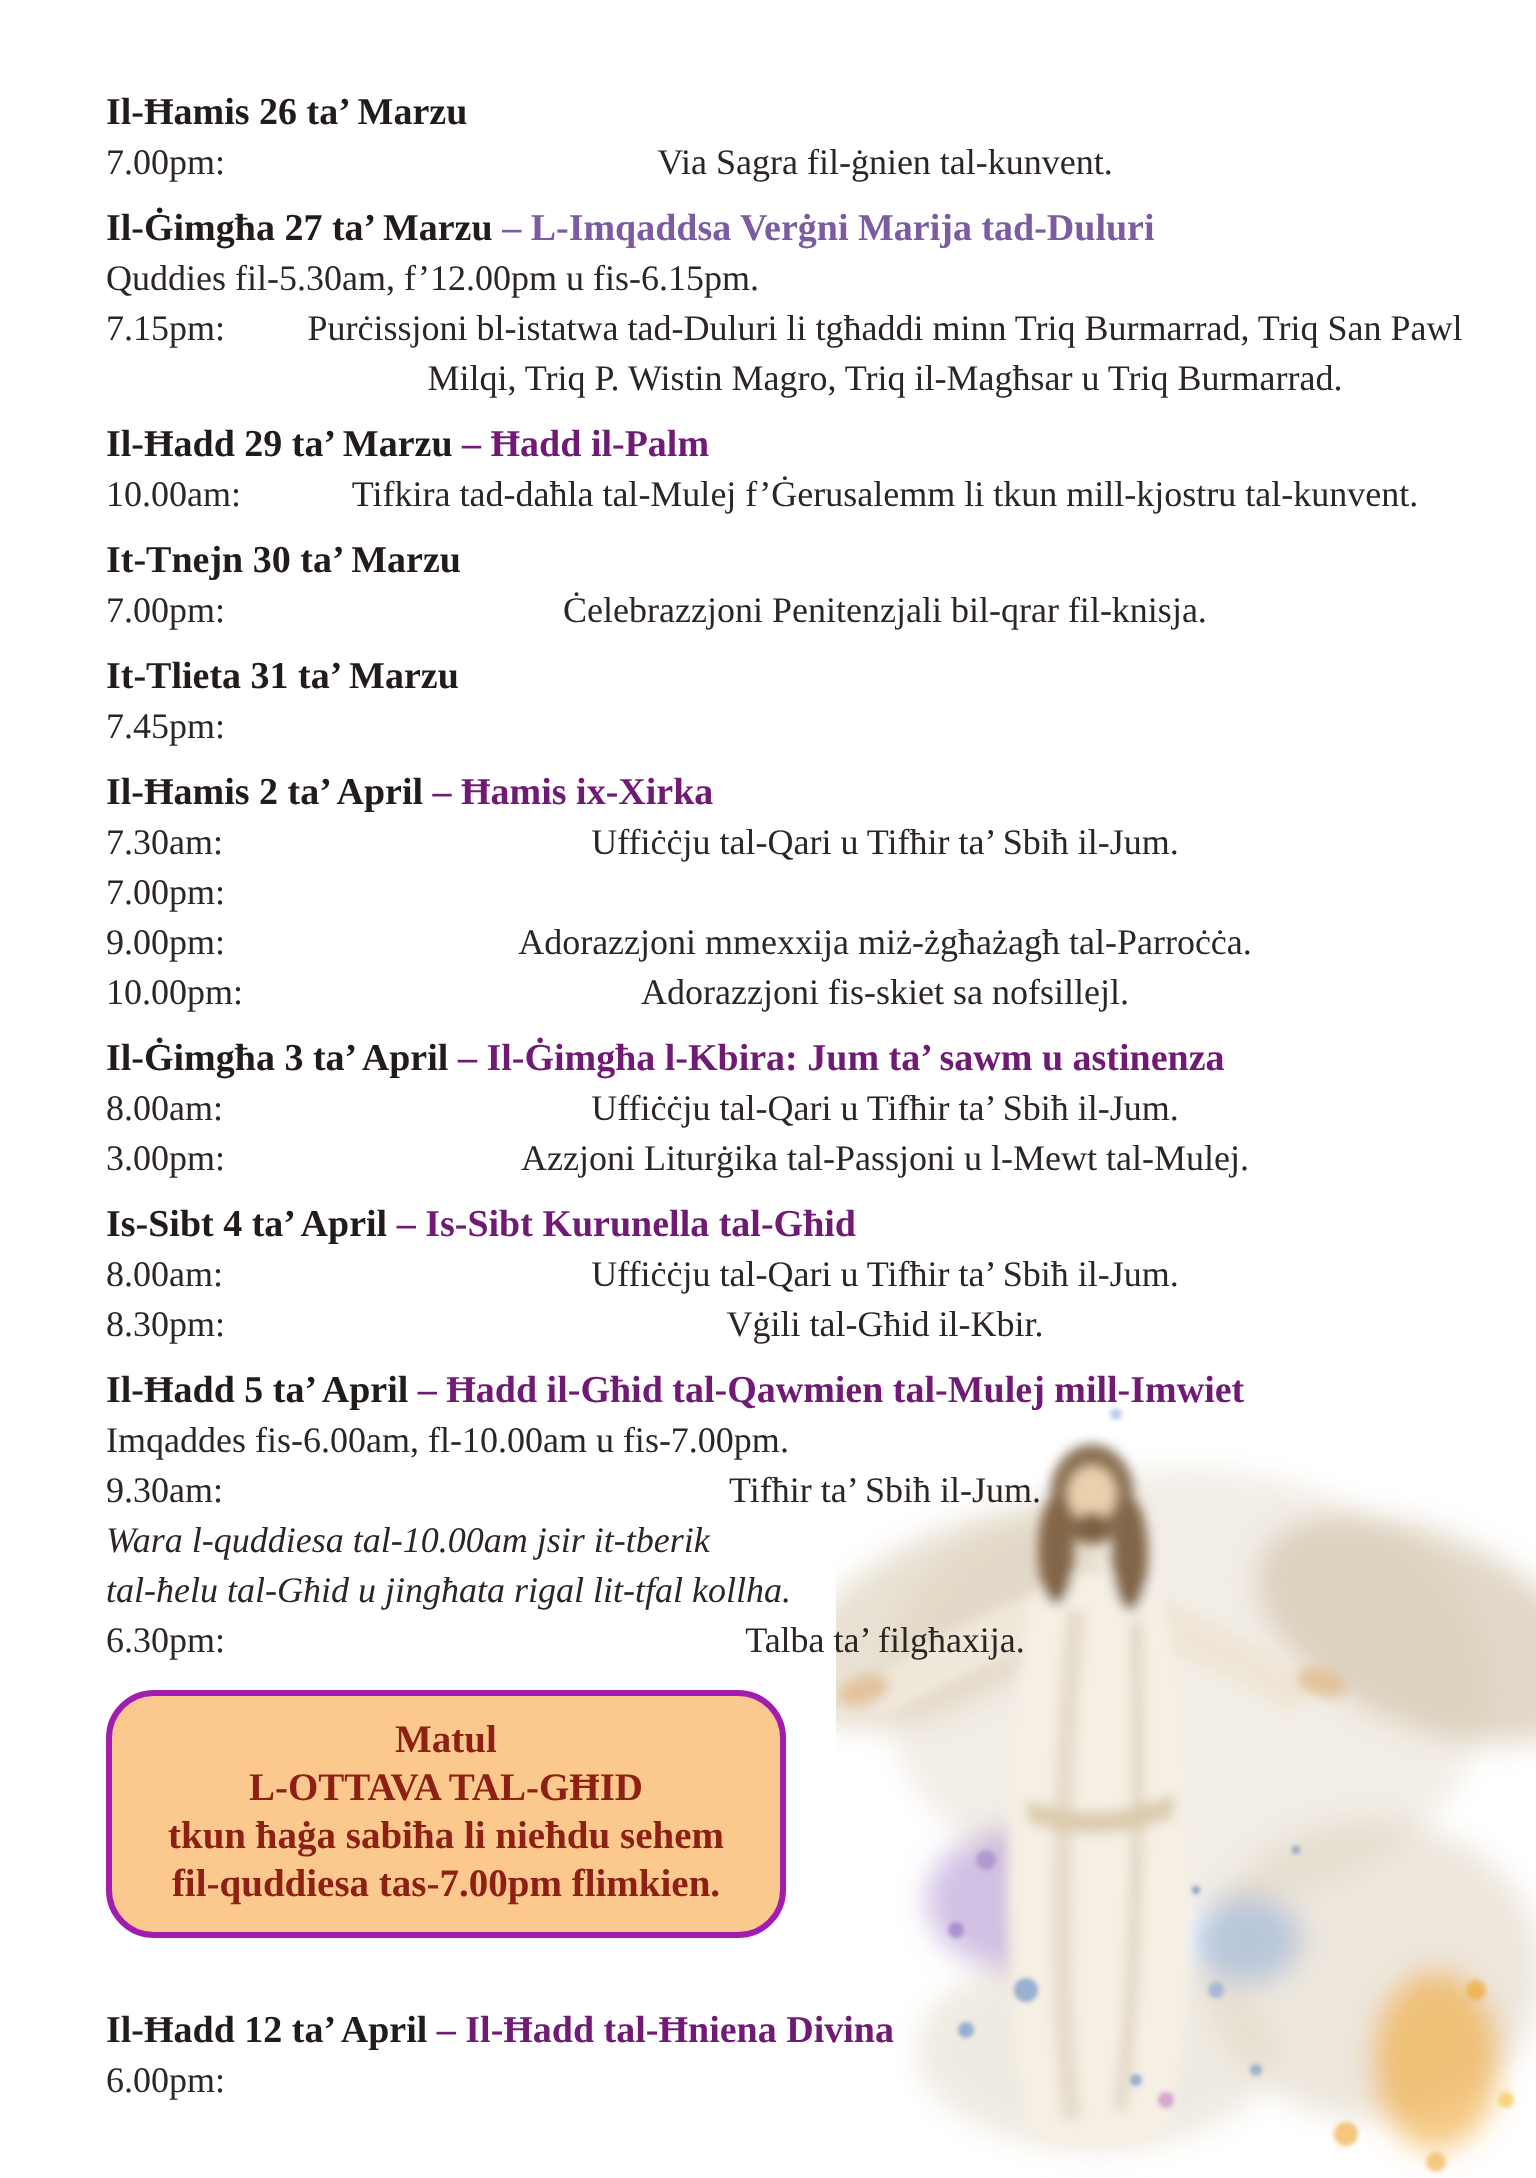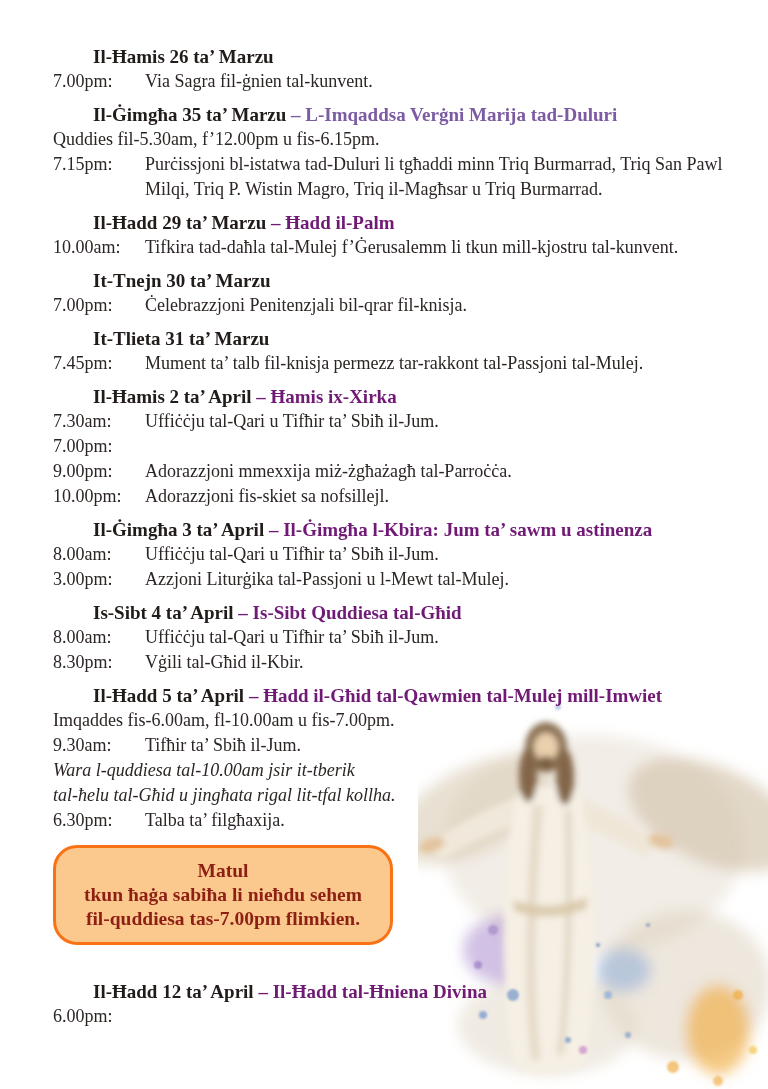--- a/index.html
+++ b/index.html
@@ -15,34 +15,33 @@
     position: absolute;
     left: 53px; top: 44px; right: 28px;
     z-index: 2;
   }
   .entry { margin-bottom: 8px; }
   .heading {
     font-weight: bold;
     font-size: 19px;
     line-height: 25px;
     color: #211c1a;
-    margin-left: 40px;
   }
   .feast-red  { color: #701a75; }
   .feast-purple { color: #7b5ba1; }
   .row { display: flex; font-size: 18px; line-height: 25px; }
   .time { width: 92px; flex: none; }
-  .desc { flex: 1; }
+  .desc { flex: 1; text-align: center; }
   .note { font-size: 18px; line-height: 25px; }
   .note-italic { font-style: italic; white-space: pre-line; }
   .callout {
     width: 306px;
     margin: 12px 0 34px 0;
     background: #fbc98e;
-    border: 3px solid #f97316;
+    border: 3px solid #a21caf;
     border-radius: 24px;
     padding: 11px 14px;
     text-align: center;
     color: #8d1f14;
     font-weight: bold;
     font-size: 19.5px;
     line-height: 24px;
   }
   .illustration {
     position: absolute;
@@ -115,21 +114,21 @@
 
   <div>
       <div class="entry">
         <div class="heading"><span class="date">Il-Ħamis 26 ta’ Marzu</span></div>
         <div class="row">
           <span class="time">7.00pm:</span>
           <span class="desc">Via Sagra fil-ġnien tal-kunvent.</span>
         </div>
       </div>
       <div class="entry">
-        <div class="heading"><span class="date">Il-Ġimgħa 35 ta’ Marzu</span><span class="feast feast-purple"> – L-Imqaddsa Verġni Marija tad-Duluri</span></div>
+        <div class="heading"><span class="date">Il-Ġimgħa 27 ta’ Marzu</span><span class="feast feast-purple"> – L-Imqaddsa Verġni Marija tad-Duluri</span></div>
         <div class="note">Quddies fil-5.30am, f’12.00pm u fis-6.15pm.</div>
         <div class="row">
           <span class="time">7.15pm:</span>
           <span class="desc">Purċissjoni bl-istatwa tad-Duluri li tgħaddi minn Triq Burmarrad, Triq San Pawl Milqi, Triq P. Wistin Magro, Triq il-Magħsar u Triq Burmarrad.</span>
         </div>
       </div>
       <div class="entry">
         <div class="heading"><span class="date">Il-Ħadd 29 ta’ Marzu</span><span class="feast feast-red"> – Ħadd il-Palm</span></div>
         <div class="row">
           <span class="time">10.00am:</span>
@@ -140,21 +139,20 @@
         <div class="heading"><span class="date">It-Tnejn 30 ta’ Marzu</span></div>
         <div class="row">
           <span class="time">7.00pm:</span>
           <span class="desc">Ċelebrazzjoni Penitenzjali bil-qrar fil-knisja.</span>
         </div>
       </div>
       <div class="entry">
         <div class="heading"><span class="date">It-Tlieta 31 ta’ Marzu</span></div>
         <div class="row">
           <span class="time">7.45pm:</span>
-          <span class="desc">Mument ta’ talb fil-knisja permezz tar-rakkont tal-Passjoni tal-Mulej.</span>
         </div>
       </div>
       <div class="entry">
         <div class="heading"><span class="date">Il-Ħamis 2 ta’ April</span><span class="feast feast-red"> – Ħamis ix-Xirka</span></div>
         <div class="row">
           <span class="time">7.30am:</span>
           <span class="desc">Uffiċċju tal-Qari u Tifħir ta’ Sbiħ il-Jum.</span>
         </div>
         <div class="row">
           <span class="time">7.00pm:</span>
@@ -173,21 +171,21 @@
         <div class="row">
           <span class="time">8.00am:</span>
           <span class="desc">Uffiċċju tal-Qari u Tifħir ta’ Sbiħ il-Jum.</span>
         </div>
         <div class="row">
           <span class="time">3.00pm:</span>
           <span class="desc">Azzjoni Liturġika tal-Passjoni u l-Mewt tal-Mulej.</span>
         </div>
       </div>
       <div class="entry">
-        <div class="heading"><span class="date">Is-Sibt 4 ta’ April</span><span class="feast feast-red"> – Is-Sibt Quddiesa tal-Għid</span></div>
+        <div class="heading"><span class="date">Is-Sibt 4 ta’ April</span><span class="feast feast-red"> – Is-Sibt Kurunella tal-Għid</span></div>
         <div class="row">
           <span class="time">8.00am:</span>
           <span class="desc">Uffiċċju tal-Qari u Tifħir ta’ Sbiħ il-Jum.</span>
         </div>
         <div class="row">
           <span class="time">8.30pm:</span>
           <span class="desc">Vġili tal-Għid il-Kbir.</span>
         </div>
       </div>
       <div class="entry">
@@ -201,20 +199,21 @@
 tal-ħelu tal-Għid u jingħata rigal lit-tfal kollha.</div>
         <div class="row">
           <span class="time">6.30pm:</span>
           <span class="desc">Talba ta’ filgħaxija.</span>
         </div>
       </div>
     </div>
 
   <div class="callout">
     <div>Matul</div>
+    <div>L-OTTAVA TAL-GĦID</div>
     <div>tkun ħaġa sabiħa li nieħdu sehem</div>
     <div>fil-quddiesa tas-7.00pm flimkien.</div>
   </div>
 
   <div>
       <div class="entry">
         <div class="heading"><span class="date">Il-Ħadd 12 ta’ April</span><span class="feast feast-red"> – Il-Ħadd tal-Ħniena Divina</span></div>
         <div class="row">
           <span class="time">6.00pm:</span>
         </div>

